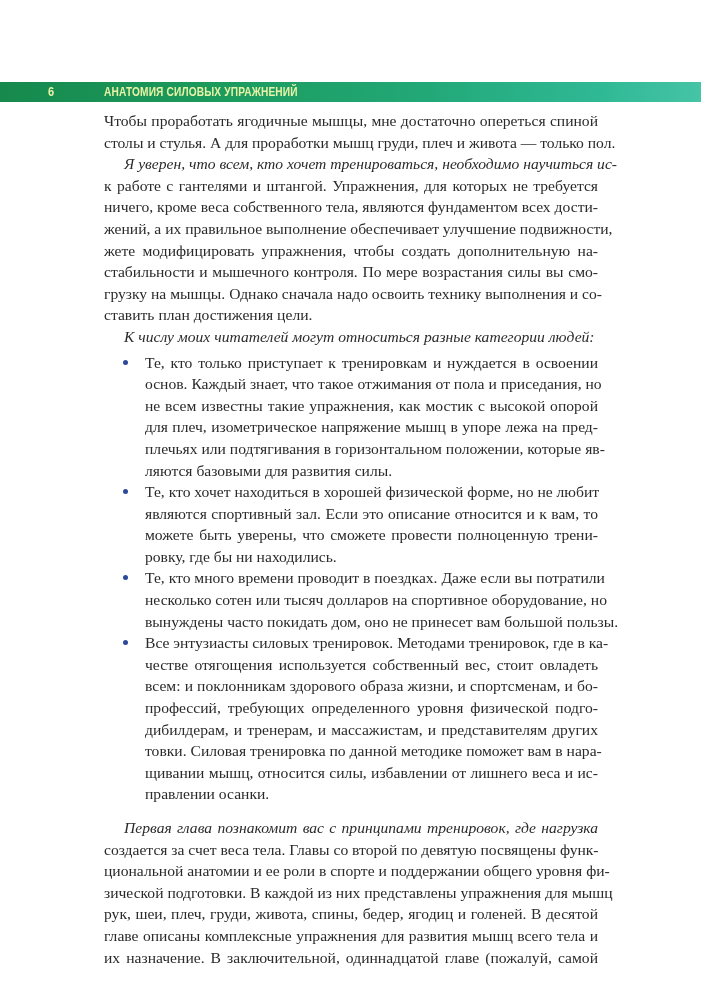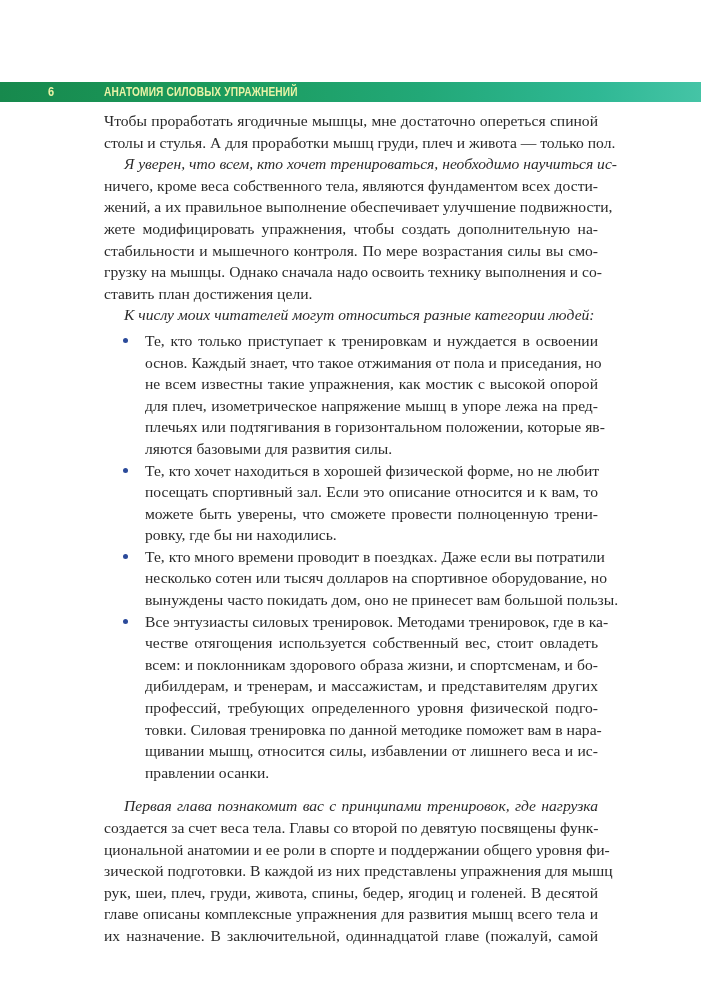--- a/index.html
+++ b/index.html
@@ -109,20 +109,21 @@
 
 <div class="content">
 
   <p class="para">
     <span class="line">Чтобы проработать ягодичные мышцы, мне достаточно опереться спиной</span>
     <span class="line">столы и стулья. А для проработки мышц груди, плеч и живота — только пол.</span>
   </p>
 
   <p class="para">
     <span class="line indent">Я уверен, что всем, кто хочет тренироваться, необходимо научиться ис-</span>
+    <span class="line">к работе с гантелями и штангой. Упражнения, для которых не требуется</span>
     <span class="line">ничего, кроме веса собственного тела, являются фундаментом всех дости-</span>
     <span class="line">жений, а их правильное выполнение обеспечивает улучшение подвижности,</span>
     <span class="line">жете модифицировать упражнения, чтобы создать дополнительную на-</span>
     <span class="line">стабильности и мышечного контроля. По мере возрастания силы вы смо-</span>
     <span class="line">грузку на мышцы. Однако сначала надо освоить технику выполнения и со-</span>
     <span class="line last">ставить план достижения цели.</span>
   </p>
 
   <p class="para">
     <span class="line indent last">К числу моих читателей могут относиться разные категории людей:</span>
@@ -134,37 +135,37 @@
       <span class="line">Те, кто только приступает к тренировкам и нуждается в освоении</span>
       <span class="line">основ. Каждый знает, что такое отжимания от пола и приседания, но</span>
       <span class="line">не всем известны такие упражнения, как мостик с высокой опорой</span>
       <span class="line">для плеч, изометрическое напряжение мышц в упоре лежа на пред-</span>
       <span class="line">плечьях или подтягивания в горизонтальном положении, которые яв-</span>
       <span class="line last">ляются базовыми для развития силы.</span>
     </li>
     <li class="bullet-item">
       <span class="bullet-dot" style="background: rgb(43, 74, 154);"></span>
       <span class="line">Те, кто хочет находиться в хорошей физической форме, но не любит</span>
-      <span class="line">посещать спортивный зал. Если это описание относится и к вам, то</span>
+      <span class="line">являются спортивный зал. Если это описание относится и к вам, то</span>
       <span class="line">можете быть уверены, что сможете провести полноценную трени-</span>
       <span class="line last">ровку, где бы ни находились.</span>
     </li>
     <li class="bullet-item">
       <span class="bullet-dot" style="background: rgb(43, 74, 154);"></span>
       <span class="line">Те, кто много времени проводит в поездках. Даже если вы потратили</span>
       <span class="line">несколько сотен или тысяч долларов на спортивное оборудование, но</span>
       <span class="line">вынуждены часто покидать дом, оно не принесет вам большой пользы.</span>
     </li>
     <li class="bullet-item">
       <span class="bullet-dot" style="background: rgb(43, 74, 154);"></span>
       <span class="line">Все энтузиасты силовых тренировок. Методами тренировок, где в ка-</span>
       <span class="line">честве отягощения используется собственный вес, стоит овладеть</span>
       <span class="line">всем: и поклонникам здорового образа жизни, и спортсменам, и бо-</span>
+      <span class="line">профессий, требующих определенного уровня физической подго-</span>
       <span class="line">дибилдерам, и тренерам, и массажистам, и представителям других</span>
-      <span class="line">профессий, требующих определенного уровня физической подго-</span>
       <span class="line">товки. Силовая тренировка по данной методике поможет вам в нара-</span>
       <span class="line">щивании мышц, относится силы, избавлении от лишнего веса и ис-</span>
       <span class="line last">правлении осанки.</span>
     </li>
   </ul>
 
   <p class="para spaced">
     <span class="line indent">Первая глава познакомит вас с принципами тренировок, где нагрузка</span>
     <span class="line">создается за счет веса тела. Главы со второй по девятую посвящены функ-</span>
     <span class="line">циональной анатомии и ее роли в спорте и поддержании общего уровня фи-</span>

